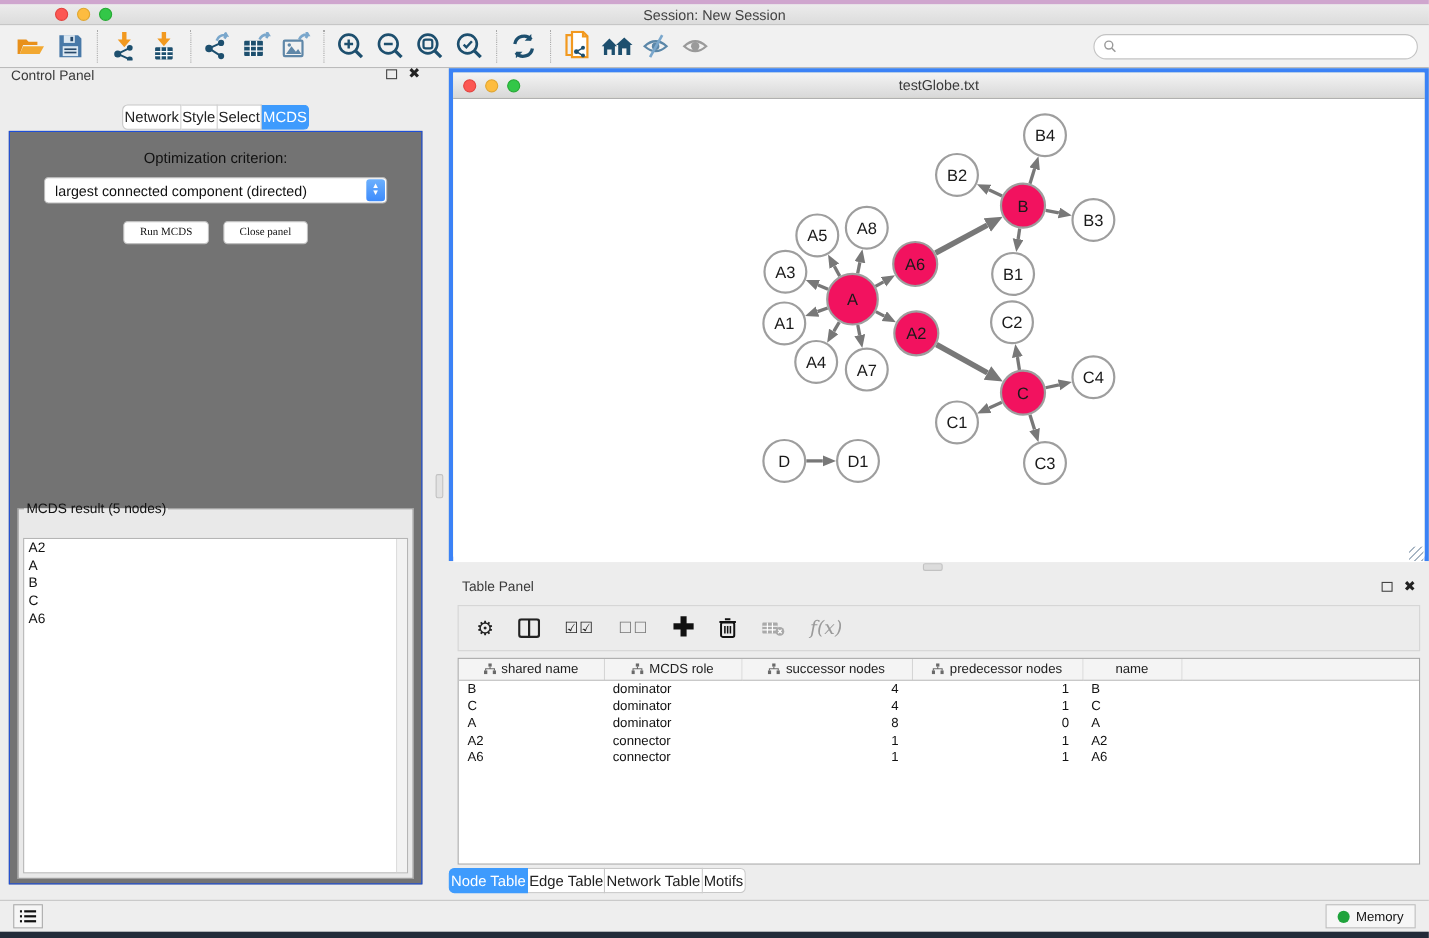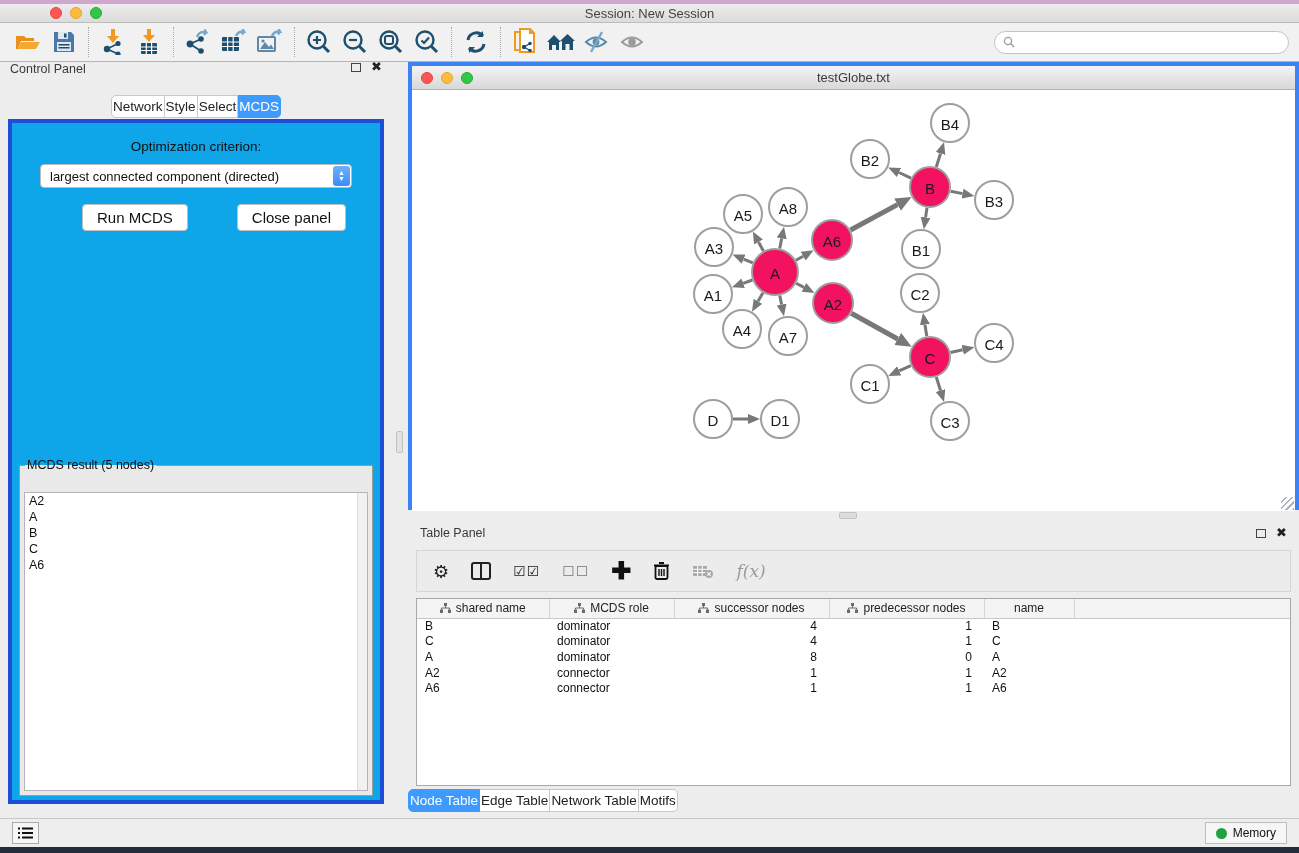--- a/index.html
+++ b/index.html
@@ -44,31 +44,31 @@
   .panel-hdr-icons { margin-left:auto; display:flex; gap:10px; align-items:center; }
   .float-icon { width:10px; height:9px; border:1.5px solid #444; display:inline-block; }
   .close-icon { font-size:13px; font-weight:bold; color:#222; line-height:10px; }
   .cp-tabs { position:absolute; top:33px; left:0; width:100%; display:flex; justify-content:center; }
   .seg-tab { font-size:13.5px; padding:3px 1px; background:#fff; color:#222;
     border:1px solid #c8c8c8; border-left:none; cursor:default; }
   .seg-tab:first-child { border-left:1px solid #c8c8c8; border-radius:5px 0 0 5px; }
   .seg-tab:last-child { border-radius:0 5px 5px 0; }
   .seg-tab.active { background:#3e9bfd; border-color:#3e9bfd; color:#fff; }
   .cp-content { position:absolute; top:57px; left:8px; right:8px; bottom:14px;
-    background:#0ea5e9; border:4px solid #1d4ed8; }
+    background:#737373; border:1px solid #1d4ed8; }
   .opt-label { text-align:center; font-size:13.5px; color:#111; margin-top:16px; }
   .combo { position:relative; margin:10px auto 16px; width:312px; height:24px; background:#fff;
     border:1px solid #b9b9b9; border-radius:4px; display:flex; align-items:center; cursor:default; }
   .combo-text { font-size:13px; padding-left:9px; color:#111; white-space:nowrap; }
   .combo-step { position:absolute; right:1px; top:1px; bottom:1px; width:17px; border-radius:3px;
     background:linear-gradient(#6cb0fd,#3d8bfc); display:flex; flex-direction:column;
     align-items:center; justify-content:center; color:#fff; font-size:7px; line-height:6px; }
   .cp-buttons { display:flex; justify-content:center; gap:13px; margin-top:12px; }
-  .mac-btn { background:#fff; border:1px solid #c0c0c0; border-radius:4px; font-size:15px;
-    padding:4px 14px; color:#111; cursor:default; font-family:Liberation Sans, sans-serif;margin-left:36px; }
+  .mac-btn { background:#fff; border:1px solid #c0c0c0; border-radius:4px; font-size:10px;
+    padding:4px 14px; color:#111; cursor:default; font-family:Liberation Serif, serif; }
   .result-box { position:absolute; left:6px; right:6px; top:335px; bottom:4px;
     border:1px solid #9a9a9a; margin:0 1px; padding:4px 3px 3px 3px; background:#e9e9e9; }
   .result-box legend { font-size:12.5px; color:#111; padding:0 2px; margin-left:2px; }
   .result-list { position:absolute; left:4px; right:4px; top:20px; bottom:4px; background:#fff;
     border:1px solid #b5b5b5; overflow:hidden; }
   .result-item { font-size:12.5px; padding:1px 4px; color:#111; }
   .result-scroll { position:absolute; right:0; top:0; bottom:0; width:10px; background:#f2f2f2; border-left:1px solid #ddd; }
 
   
   .v-divider { width:16px; position:relative; }

